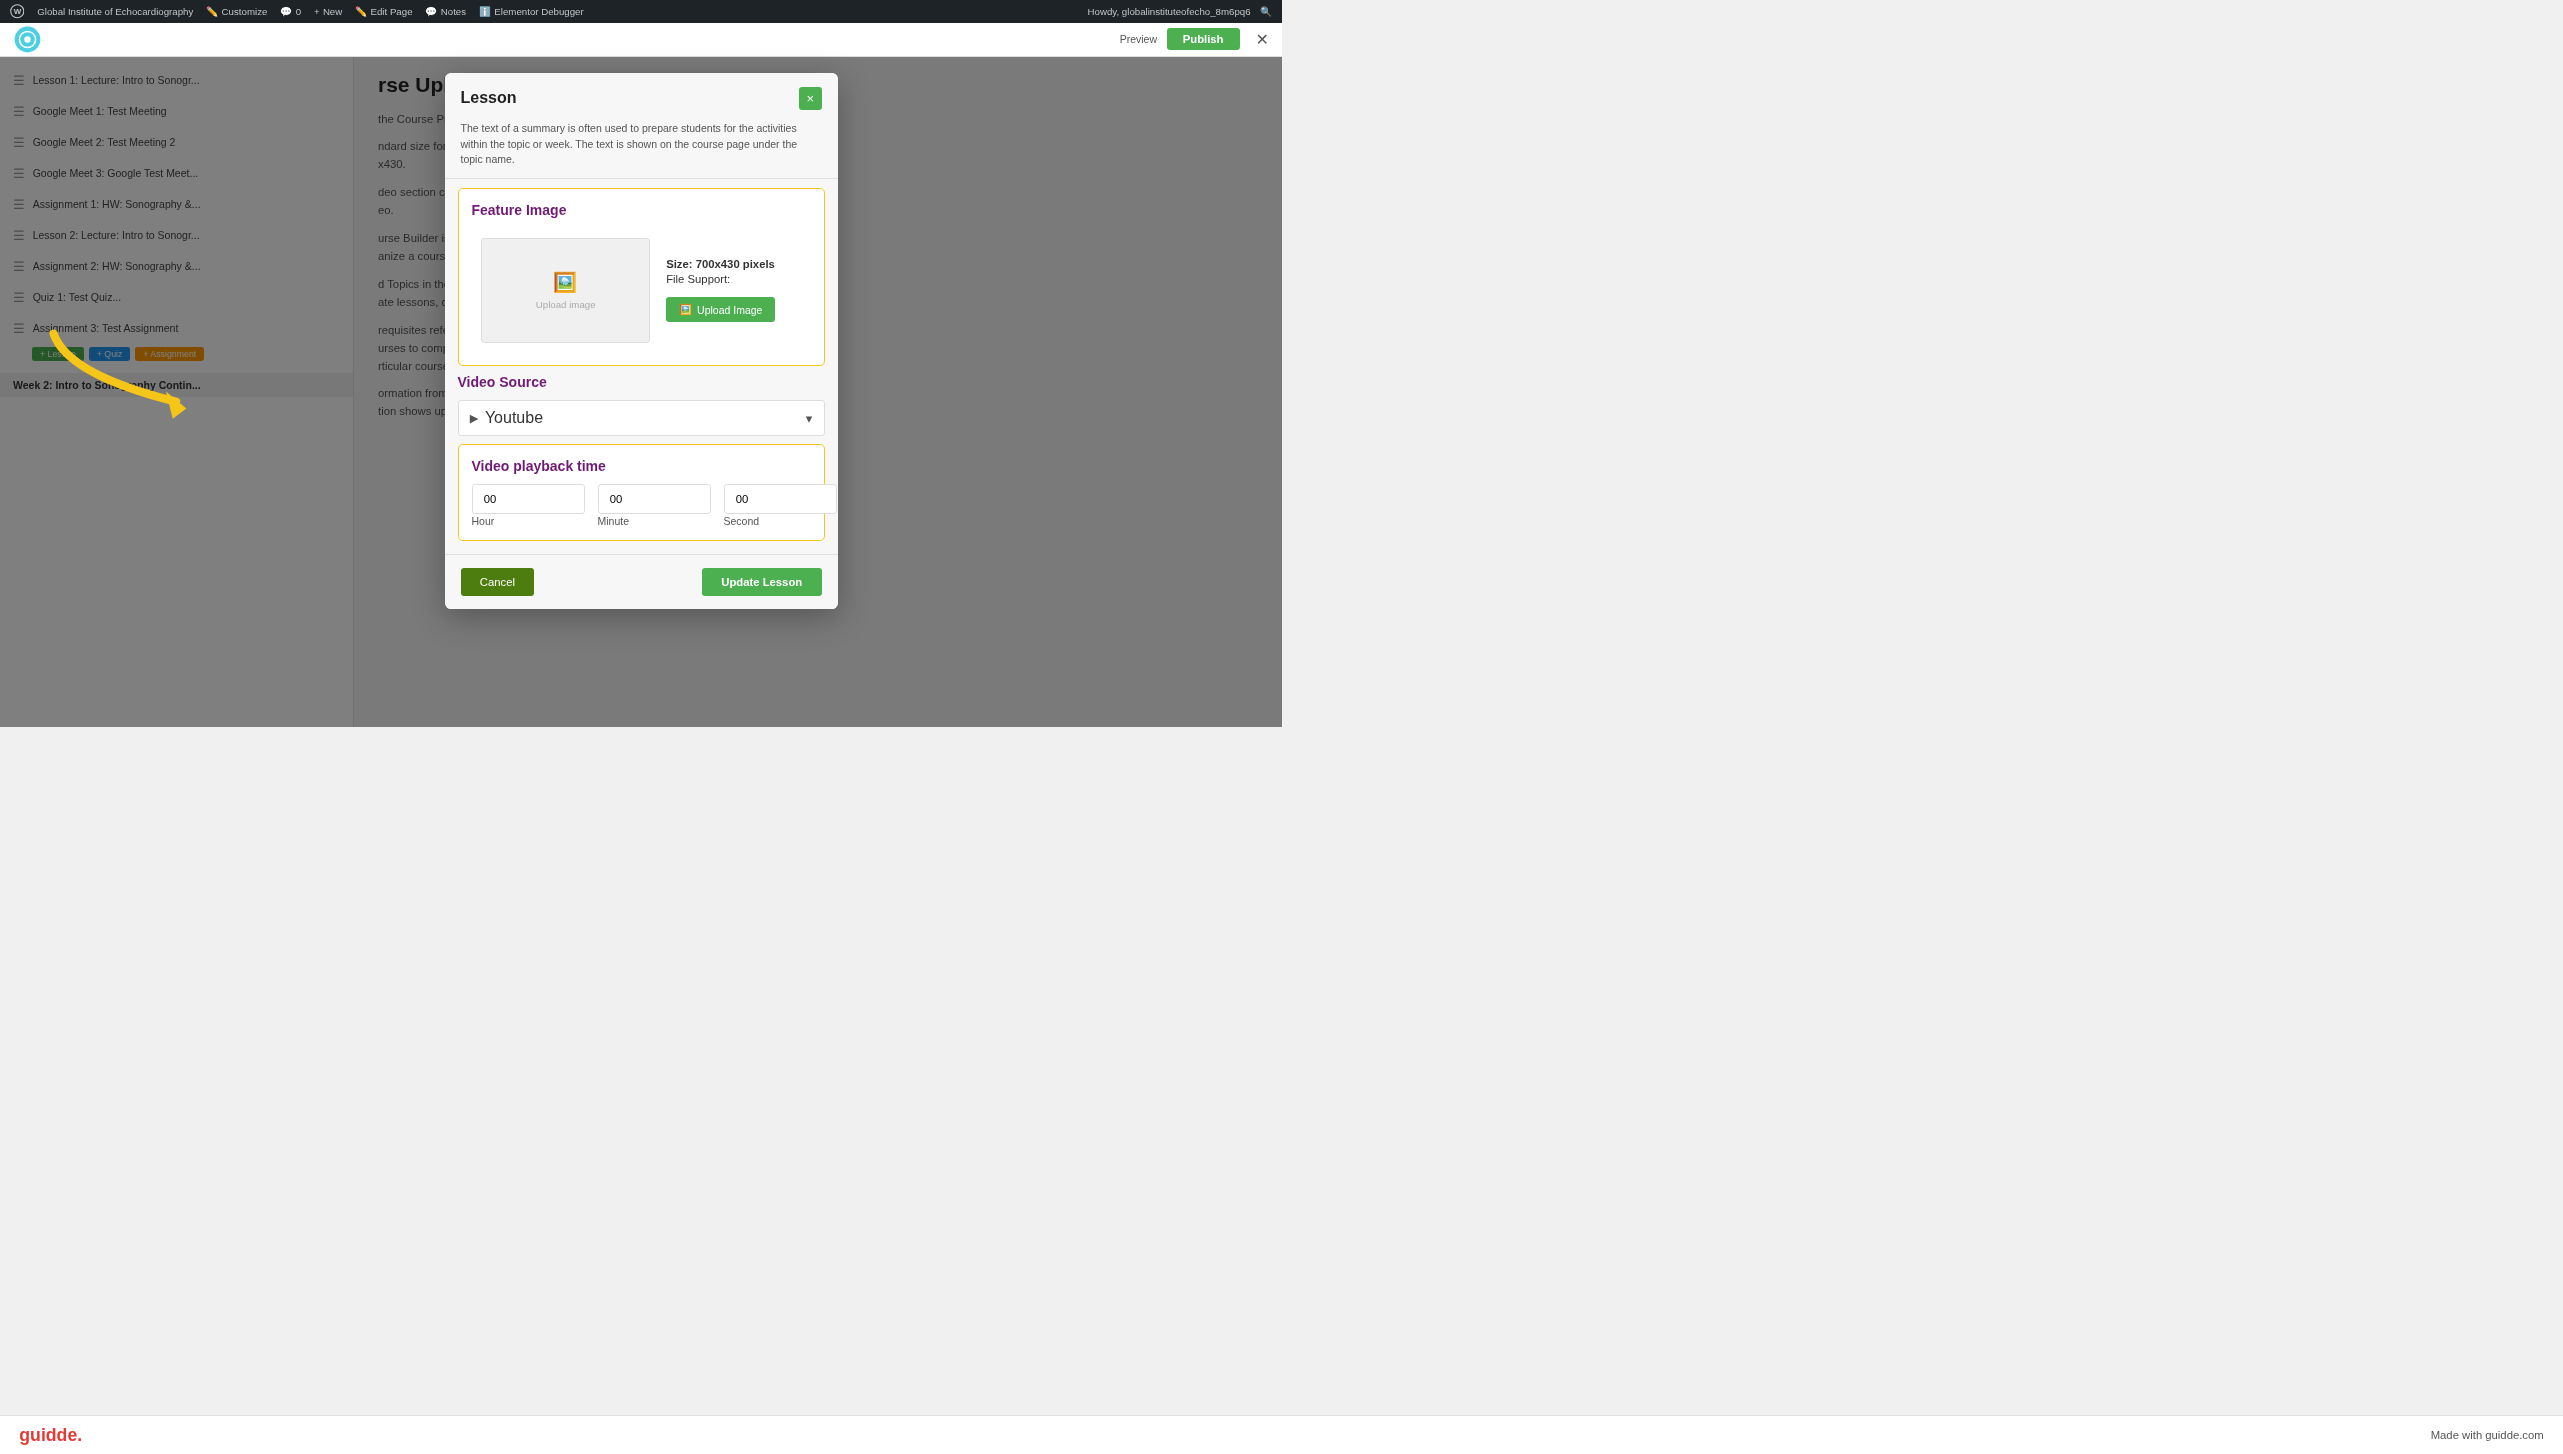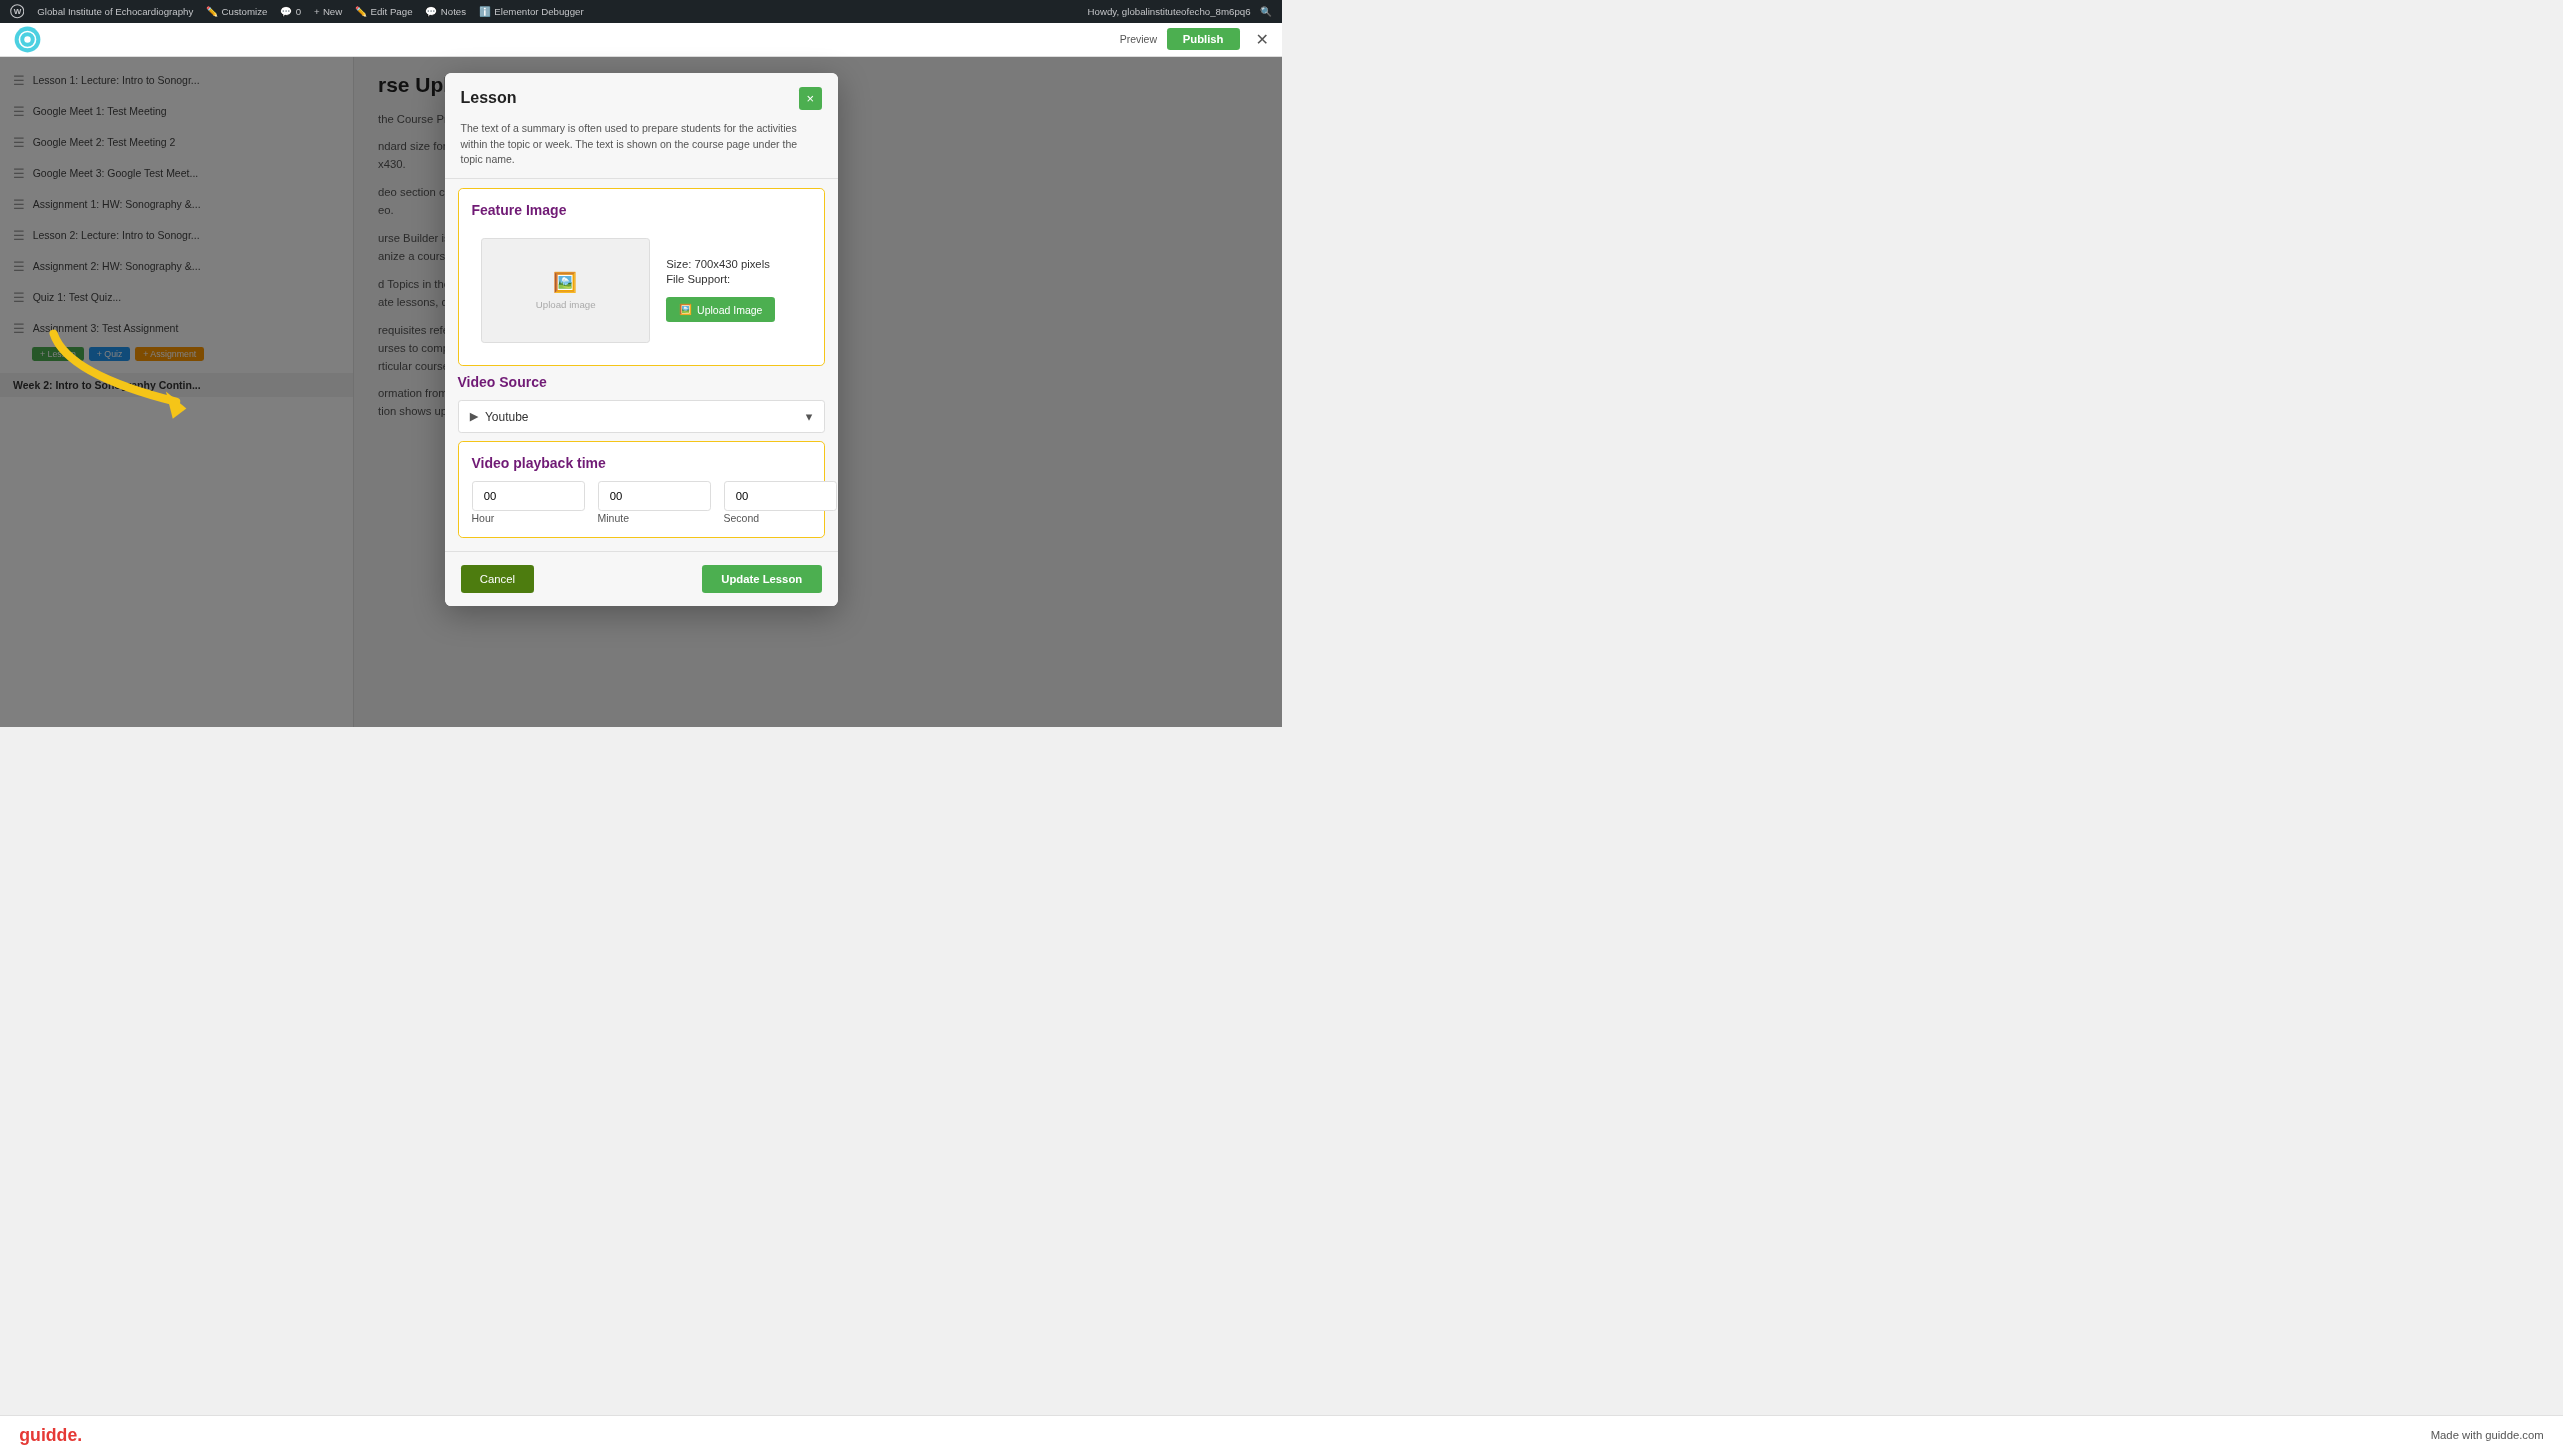--- a/index.html
+++ b/index.html
@@ -180,21 +180,21 @@
       flex-direction: column;
       align-items: center;
       justify-content: center;
       color: #aaa;
       font-size: 9.7px;
       gap: 4.8px;
       border: 0.8px solid #ddd;
     }
     .image-upload-placeholder .upload-icon { font-size: 19.3px; color: #bbb; }
     .image-info { flex: 1; }
-    .image-size-text { font-size: 11.3px; color: #333; margin-bottom: 3.2px; font-weight: 400; }
+    .image-size-text { font-size: 11.3px; color: #333; margin-bottom: 3.2px; font-weight: 700; }
     .image-support-text { font-size: 11.3px; color: #333; margin-bottom: 11.3px; }
     .btn-upload-image {
       background: #4caf50;
       color: #fff;
       border: none;
       border-radius: 3.2px;
       padding: 6.4px 13px;
       font-size: 10.5px;
       cursor: pointer;
       display: flex;
@@ -315,21 +315,21 @@
       align-items: center;
       gap: 6.4px;
       padding: 8px 11.3px;
       border: 0.8px solid #ddd;
       border-radius: 3.2px;
       background: #fff;
       cursor: pointer;
       position: relative;
     }
     .video-source-icon { font-size: 11.3px; color: #555; }
-    .video-source-text { font-size: 12px; color: #333; flex: 1; }
+    .video-source-text { font-size: 16px; color: #333; flex: 1; }
     .video-source-chevron { margin-left: auto; color: #555; }
   </style>
 </head>
 <body>
 
 <div class="admin-bar">
   <span class="admin-bar-item">
     <svg class="wp-icon" viewBox="0 0 20 20" style="font-size:12px">
         <circle cx="10" cy="10" r="9" fill="none" stroke="#c3c4c7" stroke-width="1.5"></circle>
         <text x="5" y="14" fill="#c3c4c7" font-size="11" font-weight="bold">W</text>

